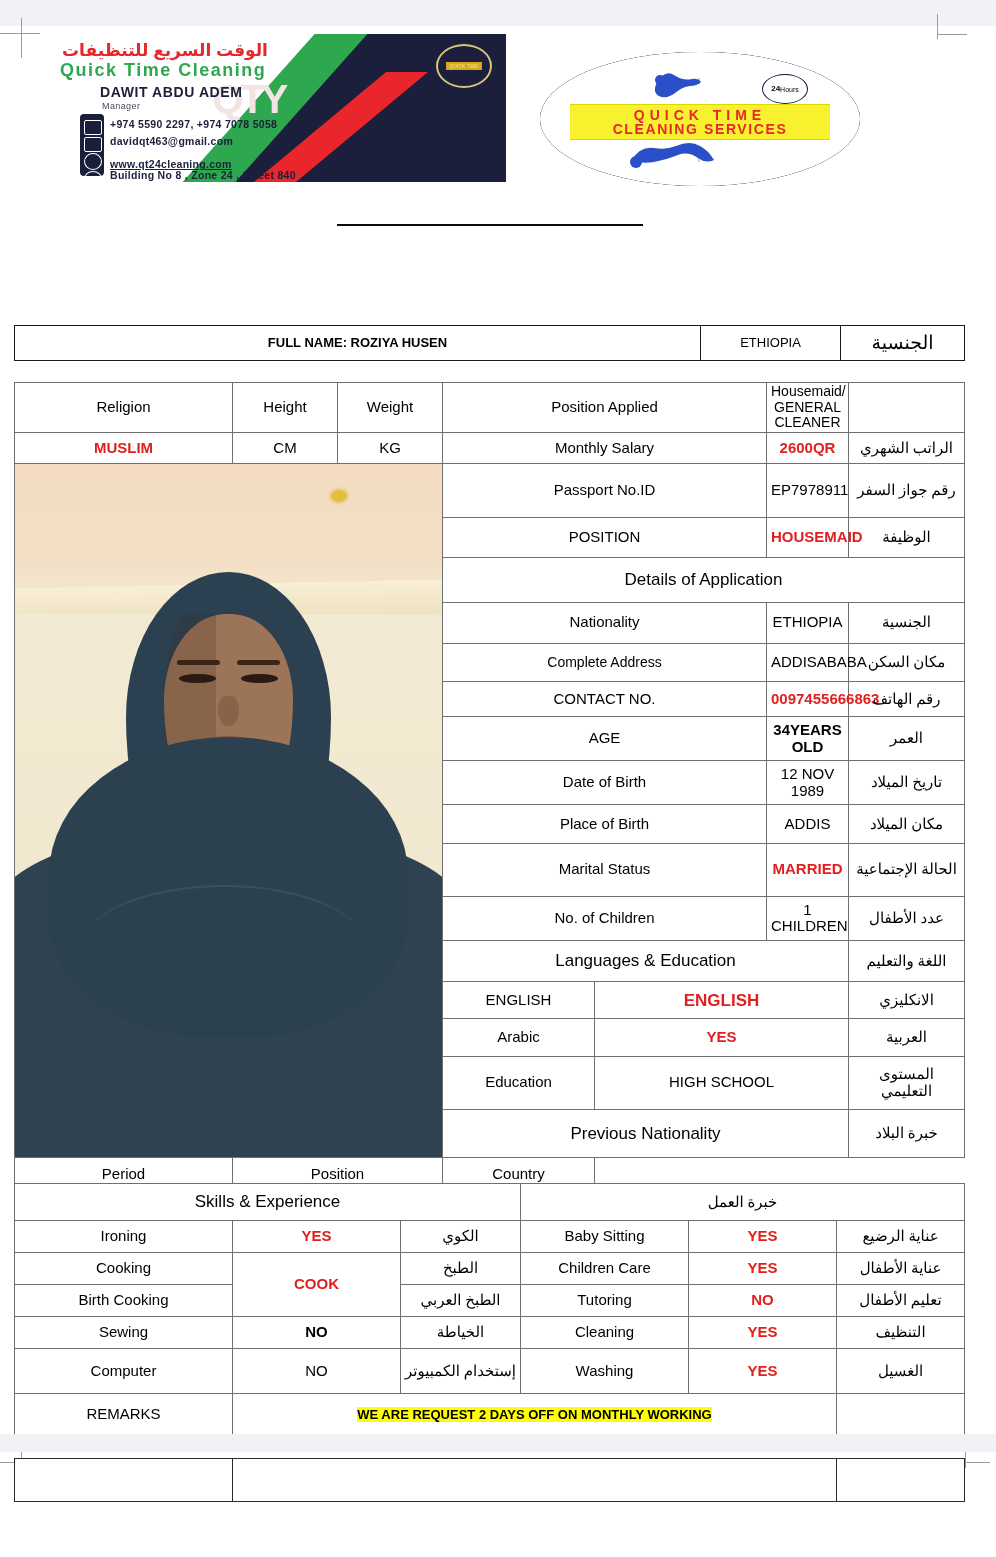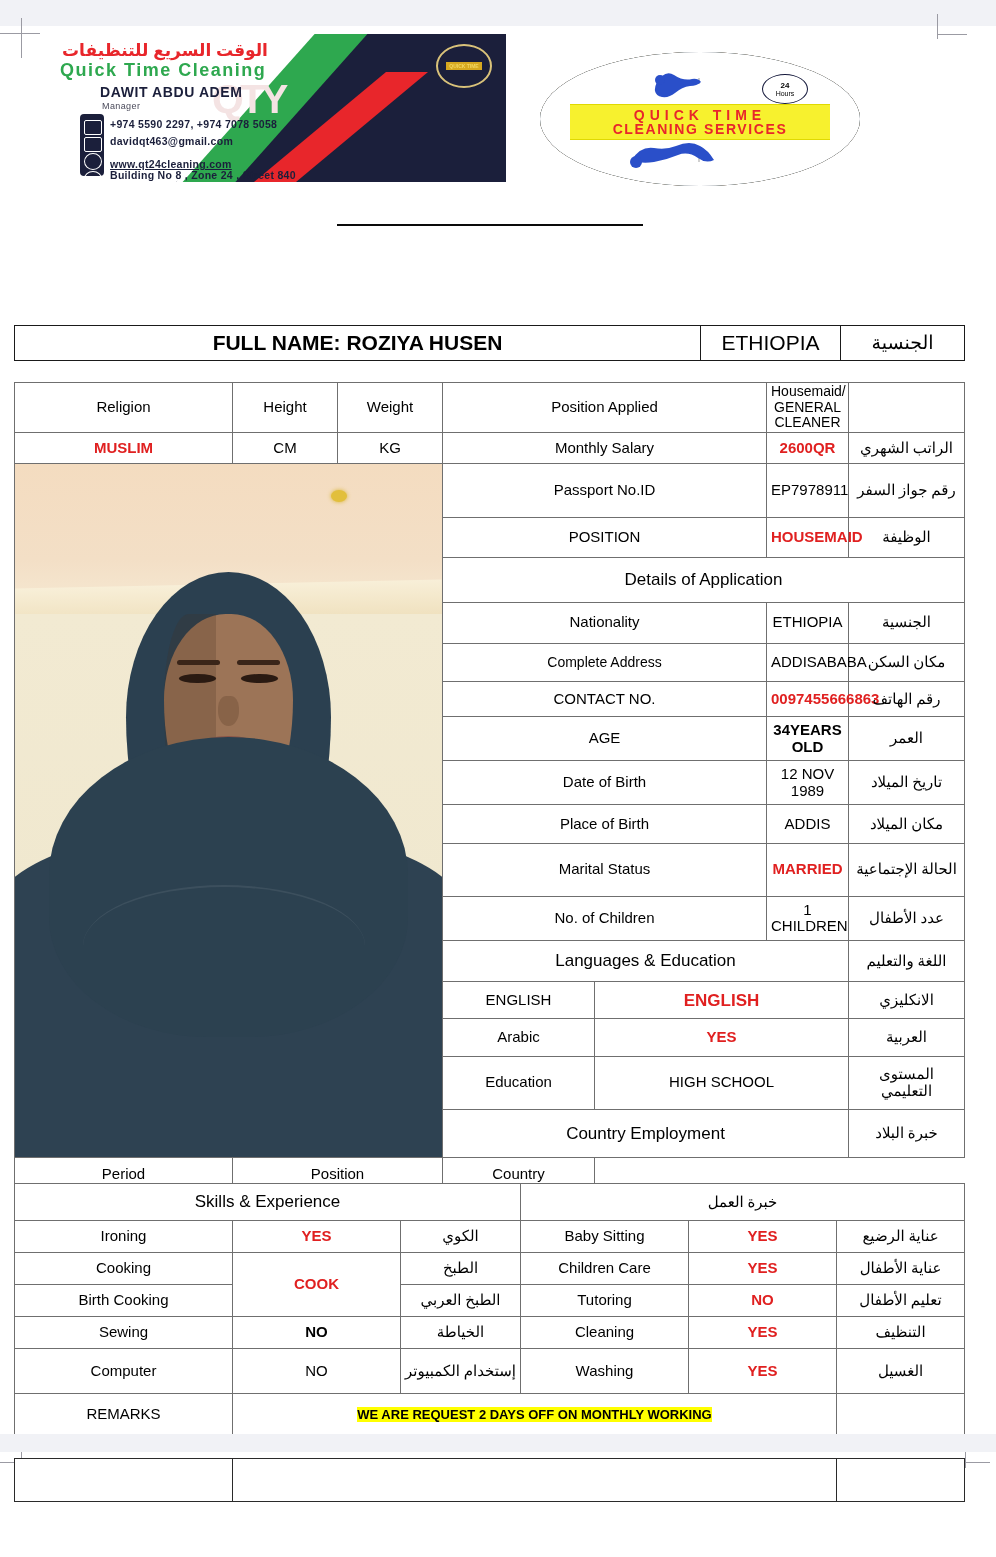--- a/index.html
+++ b/index.html
@@ -130,21 +130,21 @@
   }
   .logo .person-top {
     position:absolute; left:108px; top:20px; width:58px; height:32px;
   }
   .logo .person-bot {
     position:absolute; left:86px; top:86px; width:100px; height:32px;
   }
   .logo .hours {
     position:absolute; right:52px; top:22px; width:44px; height:28px;
     border:1px solid #13173a; border-radius:50%; background:#fff;
-    display:flex; flex-direction:column; align-items:center; justify-content:center;
+    display:flex; flex-direction:row; align-items:center; justify-content:center;
     line-height:1;
   }
   .logo .hours b { font-size:8px; }
   .logo .hours i { font-size:7px; font-style:normal; }
   .logo .tick {
     position:absolute; width:2px; height:6px; background:#cfcfcf;
   }
 
   .hr-divider {
     position:absolute; left:337px; top:224px; width:306px; height:2px;
@@ -170,21 +170,21 @@
   .b { font-weight:bold; }
   .ar { direction: rtl; font-size:14px;font-family:Liberation Serif, serif; }
   .lft { text-align:left; }
   .sm { font-size:12px; }
   .xs { font-size:10.5px; }
   .big { font-size:18px; }
   .hl { background:#ffff00; font-weight:bold; font-size:13px; }
 
   
   #tbl-name { left:14px; top:325px; width:950px; }
-  #tbl-name td { height:32px; font-size:21px; border:1.6px solid #1a1a1a; }
+  #tbl-name td { height:32px; font-size:13px; border:1.6px solid #1a1a1a; }
 
   
   #tbl-main { left:14px; top:382px; width:950px; }
 
   .photo-cell {
     padding:0 !important;
     border:1px solid #6f6f6f !important;
     background:#e9dcc8;
   }
   .photo {
@@ -455,21 +455,21 @@
       <td colspan="2" class="red b">YES</td>
       <td class="ar sm">العربية</td>
     </tr>
     <tr>
       <td style="height:41px">Education</td>
       <td colspan="2" class="sm">HIGH SCHOOL</td>
       <td class="ar xs">المستوى التعليمي</td>
     </tr>
 
     <tr>
-      <td colspan="3" style="height:37px; font-size:17px">Country Employment</td>
+      <td colspan="3" style="height:37px; font-size:17px">Previous Nationality</td>
       <td class="ar sm">خبرة البلاد</td>
     </tr>
 
     <tr>
       <td style="height:30px">Period</td>
       <td colspan="2">Position</td>
       <td>Country</td>
     </tr>
 
     <tr>

